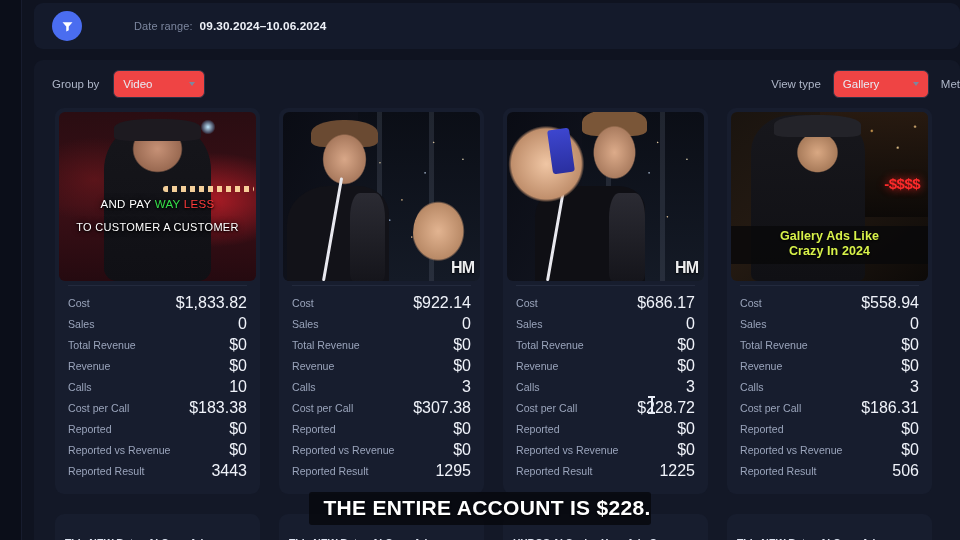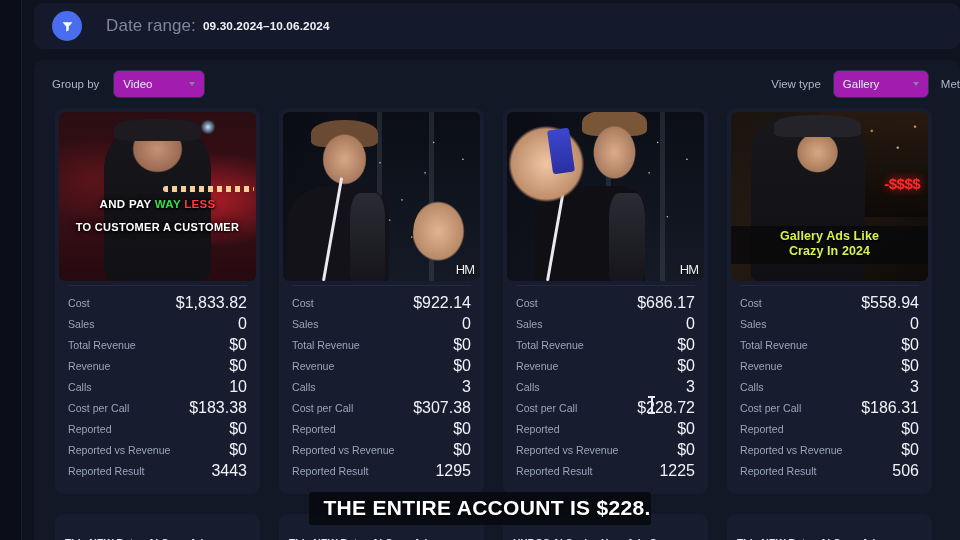--- a/index.html
+++ b/index.html
@@ -36,21 +36,21 @@
     gap: 14px;
   }
   .filter-icon {
     width: 30px; height: 30px; border-radius: 50%;
     background: #4a6df0;
     display: flex; align-items: center; justify-content: center;
     flex: 0 0 auto;
   }
   .filter-icon svg { display: block; }
   .f-label {
-    color: #7c869e; font-size: 17px; letter-spacing: .1px;
+    color: #7c869e; font-size: 11px; letter-spacing: .1px; margin-left: 28px;
   }
   .f-value {
     color: #eef1f8; font-size: 11.8px; font-weight: bold; letter-spacing: .1px;
   }
   .f-group { display: flex; align-items: center; gap: 7px; }
   .f-group.first { margin-left: 10px; }
   .f-group.second { margin-left: 26px; }
   .src-chip {
     width: 9px; height: 7px; border-radius: 2px;
     background: #5d6880; display: inline-block;
@@ -61,21 +61,21 @@
     position: absolute; left: 12px; top: 60px; right: 0px; height: 48px;
     background: #131827;
     border-radius: 9px 9px 0 0;
     display: flex; align-items: center;
   }
   .tb-left { display: flex; align-items: center; gap: 14px; margin-left: 18px; }
   .tb-right { display: flex; align-items: center; gap: 12px; margin-left: auto; margin-right: 0px; }
   .tb-label { color: #aeb6c8; font-size: 11.5px; }
   .select {
     height: 28px; min-width: 92px;
-    background: #a21caf;
+    background: #ef4444;
     border: 1px solid #2b3348;
     border-radius: 6px;
     display: flex; align-items: center;
     padding: 0 9px;
     gap: 8px;
   }
   .select.gallery { min-width: 96px; }
   .sel-val { color: #e8ecf5; font-size: 11.5px; flex: 1 1 auto; }
   .chev {
     width: 0; height: 0;
@@ -156,21 +156,21 @@
   .t1 .cap {
     position: absolute; left: 28%; top: 4%; width: 44%; height: 13%;
     background: #1d1a20; border-radius: 40% 40% 18% 18%;
   }
   .t1 .sparkle {
     position: absolute; left: 72%; top: 4%; width: 14px; height: 16px;
     background: radial-gradient(circle, #bfe9ff 0%, rgba(120,200,255,.3) 55%, transparent 70%);
   }
   .t1 .txt1, .t1 .txt2 {
     position: absolute; left: 0; right: 0; text-align: center;
-    font-weight: bold; letter-spacing: .3px;
+    font-weight: normal; letter-spacing: .3px;
     text-shadow: 0 0 6px rgba(0,0,0,.95), 0 1px 2px #000;
   }
   .t1 .txt1 { top: 51%; font-size: 11.5px; color: #ffffff; }
   .t1 .txt1 .g { color: #35e04a; }
   .t1 .txt1 .r { color: #ff3b3b; }
   .t1 .txt2 { top: 64.5%; font-size: 11px; color: #ffffff; }
 
   .t2, .t3 {
     background: linear-gradient(120deg, #0a0c14 0%, #10131d 45%, #1a1f2c 100%);
   }
@@ -237,21 +237,21 @@
   .t3 .hair {
     position: absolute; left: 38%; top: -2%; width: 33%; height: 16%;
     background: #7a5638; border-radius: 48% 48% 22% 22%;
   }
   .t3 .body {
     position: absolute; left: 14%; top: 44%; width: 56%; height: 56%;
     background: #0f0f14; border-radius: 32% 24% 0 0;
   }
   .logo-hm {
     position: absolute; right: 6px; bottom: 4px;
-    color: #ffffff; font-size: 13px; font-weight: normal;
+    color: #ffffff; font-size: 16px; font-weight: bold;
     letter-spacing: -1px; opacity: .92;
     text-shadow: 0 1px 2px #000;
   }
 
   .t4 { background: linear-gradient(140deg, #1a140f 0%, #241a12 45%, #0d0a08 100%); }
   .t4 .bg-lights {
     position: absolute; right: 0; top: 0; width: 55%; height: 62%;
     background:
       radial-gradient(circle 3px at 22% 26%, #ffd27a, transparent 60%),
       radial-gradient(circle 3px at 48% 18%, #ffc062, transparent 60%),

